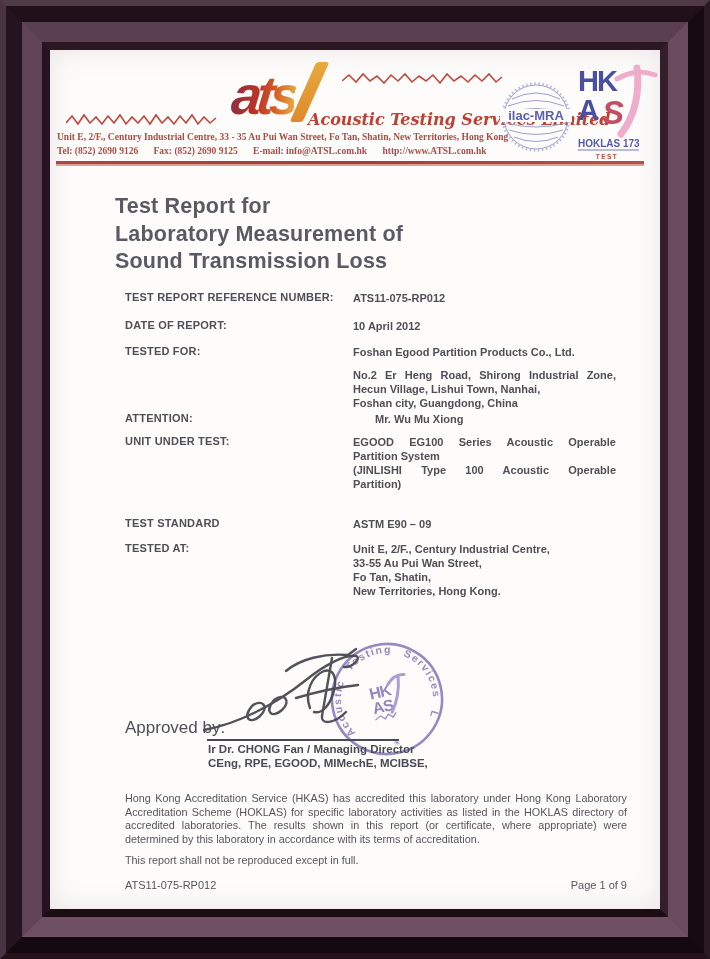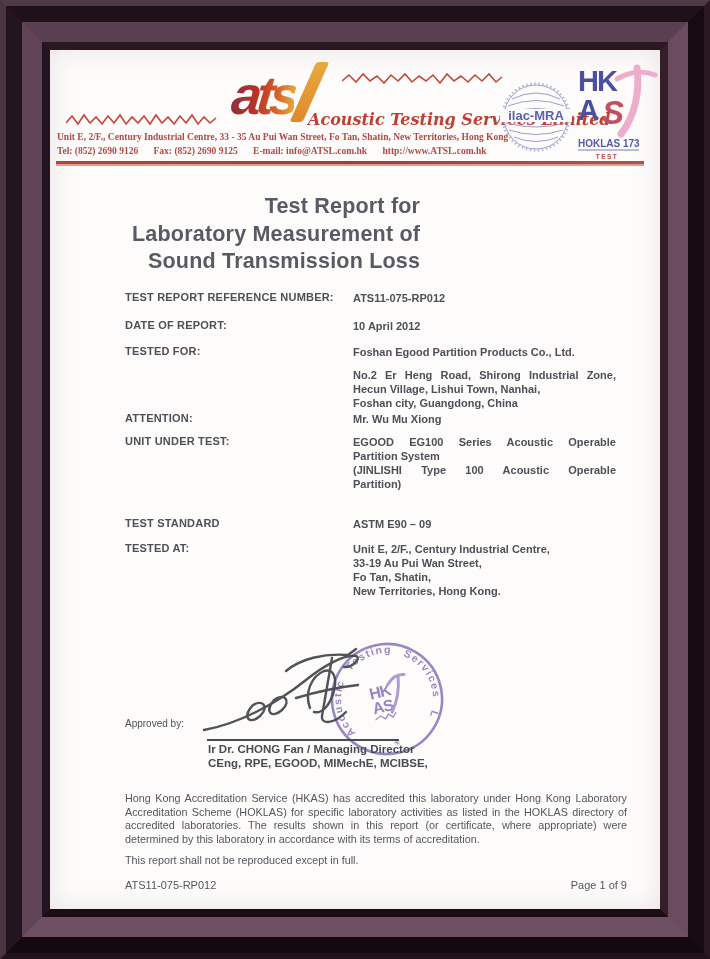--- a/index.html
+++ b/index.html
@@ -44,21 +44,21 @@
 
   
   .lbl { font-size:11px; font-weight:bold; color:#4e4f57; letter-spacing:.2px; white-space:nowrap; }
   .val { left:303px; width:263px; font-size:11px; font-weight:bold; color:#4e4f57;
     line-height:14px; text-align:justify; }
   .vline { display:block; }
   .stretch { text-align-last:justify; }
 
   
   .sig-line { height:2px; background:#4a4a52; }
-  .approved { font-size:10px; color:#4e4f57;text-align:right; }
+  .approved { font-size:17px; color:#4e4f57;text-align:right; }
   .signer { font-size:11.5px; font-weight:bold; color:#494b54; line-height:14px; white-space:nowrap; }
   .stamp-wrap { transform:rotate(-13deg); opacity:.85; mix-blend-mode:multiply; }
 
   
   .foot-para { width:502px; font-size:10.8px; line-height:13.6px; color:#54555d; text-align:justify; }
   .foot-note { font-size:10.8px; color:#54555d; }
   .foot-ref  { font-size:11px; color:#54555d; }
 
   svg text { font-family:"Liberation Sans", sans-serif; }
 </style>
@@ -115,58 +115,58 @@
         <div class="abs addr-line" style="left:7px;top:82px;">Unit E, 2/F., Century Industrial Centre, 33 - 35 Au Pui Wan Street, Fo Tan, Shatin, New Territories, Hong Kong</div>
         <div class="abs addr-line" style="left:7px;top:96px;">
           <span>Tel: (852) 2690 9126</span>
           <span>Fax: (852) 2690 9125</span>
           <span>E-mail: info@ATSL.com.hk</span>
           <span>http://www.ATSL.com.hk</span>
         </div>
         <div class="abs head-rule" style="left:6px;top:111px;width:588px;"></div>
       </div>
 
-      <div class="abs title" style="left:82px;top:143px;text-align:right;">
+      <div class="abs title" style="left:65px;top:143px;">
         <div>Test Report for</div>
         <div>Laboratory Measurement of</div>
         <div>Sound Transmission Loss</div>
       </div>
 
       <div class="abs lbl" style="left:75px;top:241px;">TEST REPORT REFERENCE NUMBER:</div>
       <div class="abs val" style="top:241px;">ATS11-075-RP012</div>
 
       <div class="abs lbl" style="left:75px;top:269px;">DATE OF REPORT:</div>
       <div class="abs val" style="top:269px;">10 April 2012</div>
 
       <div class="abs lbl" style="left:75px;top:295px;">TESTED FOR:</div>
       <div class="abs val" style="top:295px;">Foshan Egood Partition Products Co., Ltd.</div>
       <div class="abs val" style="top:318px;">
         <span class="vline stretch">No.2 Er Heng Road, Shirong Industrial Zone,</span>
         <span class="vline">Hecun Village, Lishui Town, Nanhai,</span>
         <span class="vline">Foshan city, Guangdong, China</span>
       </div>
 
       <div class="abs lbl" style="left:75px;top:362px;">ATTENTION:</div>
-      <div class="abs val" style="top:362px;">Mr. Wu Mu Xiong</div>
+      <div class="abs val" style="top:362px;margin-left:22px;">Mr. Wu Mu Xiong</div>
 
       <div class="abs lbl" style="left:75px;top:385px;">UNIT UNDER TEST:</div>
       <div class="abs val" style="top:385px;">
         <span class="vline stretch">EGOOD EG100 Series Acoustic Operable</span>
         <span class="vline">Partition System</span>
         <span class="vline stretch">(JINLISHI Type 100 Acoustic Operable</span>
         <span class="vline">Partition)</span>
       </div>
 
       <div class="abs lbl" style="left:75px;top:467px;">TEST STANDARD</div>
       <div class="abs val" style="top:467px;">ASTM E90 – 09</div>
 
       <div class="abs lbl" style="left:75px;top:492px;">TESTED AT:</div>
       <div class="abs val" style="top:492px;">
         <span class="vline">Unit E, 2/F., Century Industrial Centre,</span>
-        <span class="vline">33-19 Au Pui Wan Street,</span>
+        <span class="vline">33-55 Au Pui Wan Street,</span>
         <span class="vline">Fo Tan, Shatin,</span>
         <span class="vline">New Territories, Hong Kong.</span>
       </div>
 
       <div class="abs" style="left:0;top:580px;width:610px;height:170px;">
 
         <div class="abs stamp-wrap" style="left:277px;top:9px;width:120px;height:120px;">
           <svg width="120" height="120" viewBox="0 0 120 120">
             <defs>
               <path id="ringPath" d="M 22,86 A 46,46 0 1 1 98,86"></path>

